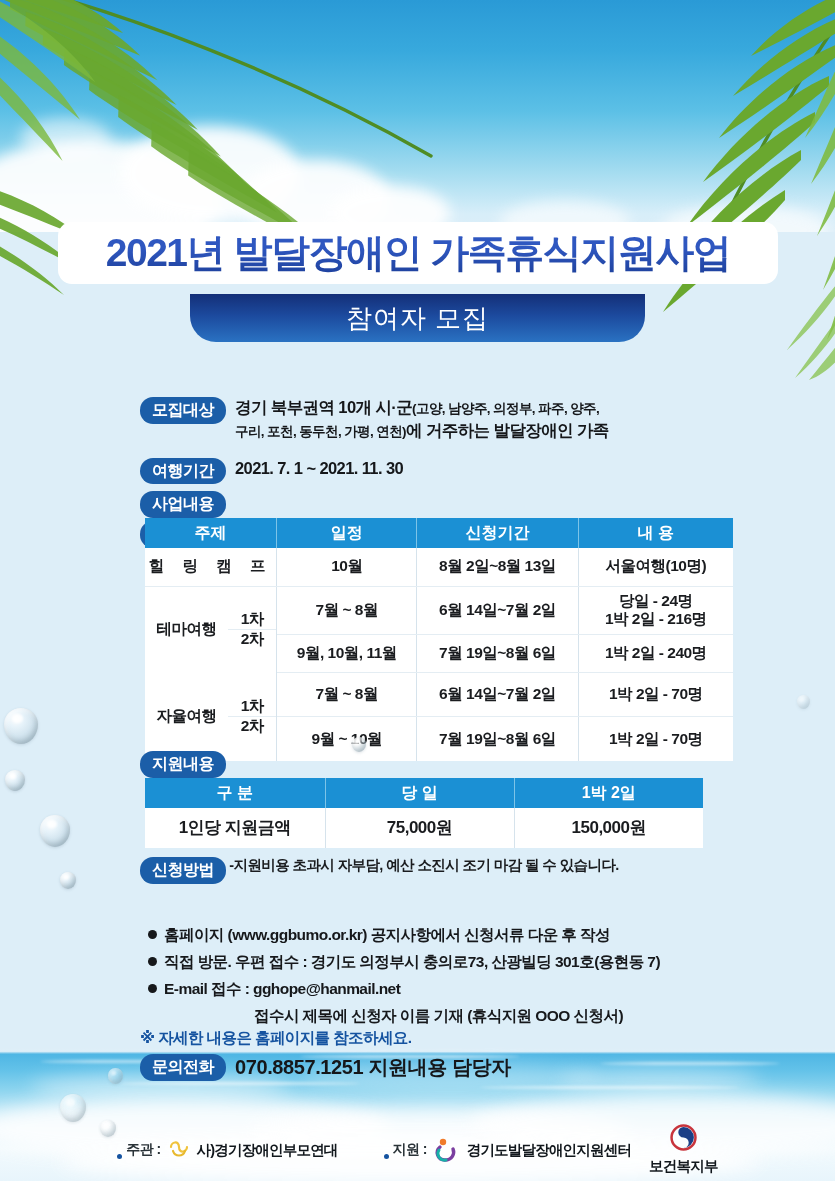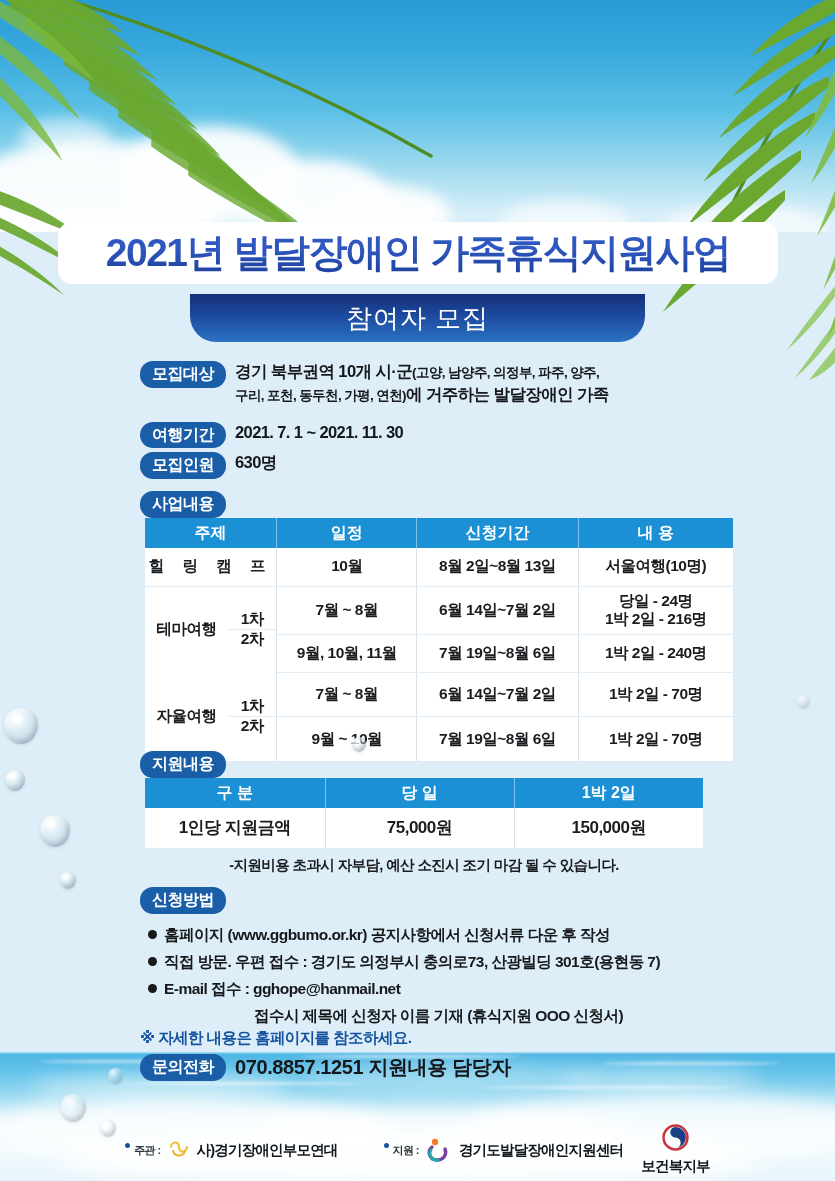--- a/index.html
+++ b/index.html
@@ -181,20 +181,21 @@
   
   .info {
     position: absolute;
     left: 140px; top: 360px;
     width: 600px;
   }
   .info-row {
     display: flex;
     align-items: flex-start;
     margin-bottom: 7px;
+    margin-top: 36px;
   }
   .info-row .pill { margin-top: 1px; flex: 0 0 auto; }
   .info-val {
     margin-left: 9px;
     font-size: 16.5px;
     color: #15171a;
     font-weight: bold;
     letter-spacing: -0.6px;
     line-height: 1.42;
   }
@@ -327,26 +328,26 @@
     position: absolute;
     left: 0; top: 1124px;
     width: 835px;
     display: flex;
     align-items: center;
     justify-content: center;
     gap: 12px;
   }
   .f-group { display: flex; align-items: center; gap: 6px; }
   .f-label {
-    font-size: 11px;
+    font-size: 14px;
     font-weight: bold;
     color: #2a3338;
     letter-spacing: -0.6px;
     display: flex;
-    align-items: flex-start;
+    align-items: flex-end;
   }
   .f-dot {
     width: 5px; height: 5px; border-radius: 50%;
     background: #1553a0; margin-right: 4px;
   }
   .f-org {
     font-size: 14.5px;
     font-weight: bold;
     color: #11171c;
     letter-spacing: -0.8px;
@@ -558,21 +559,21 @@
       <tr>
         <td>1인당 지원금액</td>
         <td>75,000원</td>
         <td>150,000원</td>
       </tr>
     </tbody>
   </table>
 
   <div class="note">-지원비용 초과시 자부담, 예산 소진시 조기 마감 될 수 있습니다.</div>
 
-  <div class="sec-head" style="left:140px; top:887px;text-decoration:underline;">
+  <div class="sec-head" style="left:140px; top:857px;text-decoration:underline;">
     <span class="pill">신청방법</span>
   </div>
 
   <div class="apply-list">
     <div class="apply-line">
       <span class="bullet"></span>
       <span>홈페이지 (www.ggbumo.or.kr) 공지사항에서 신청서류 다운 후 작성</span>
     </div>
     <div class="apply-line">
       <span class="bullet"></span>

